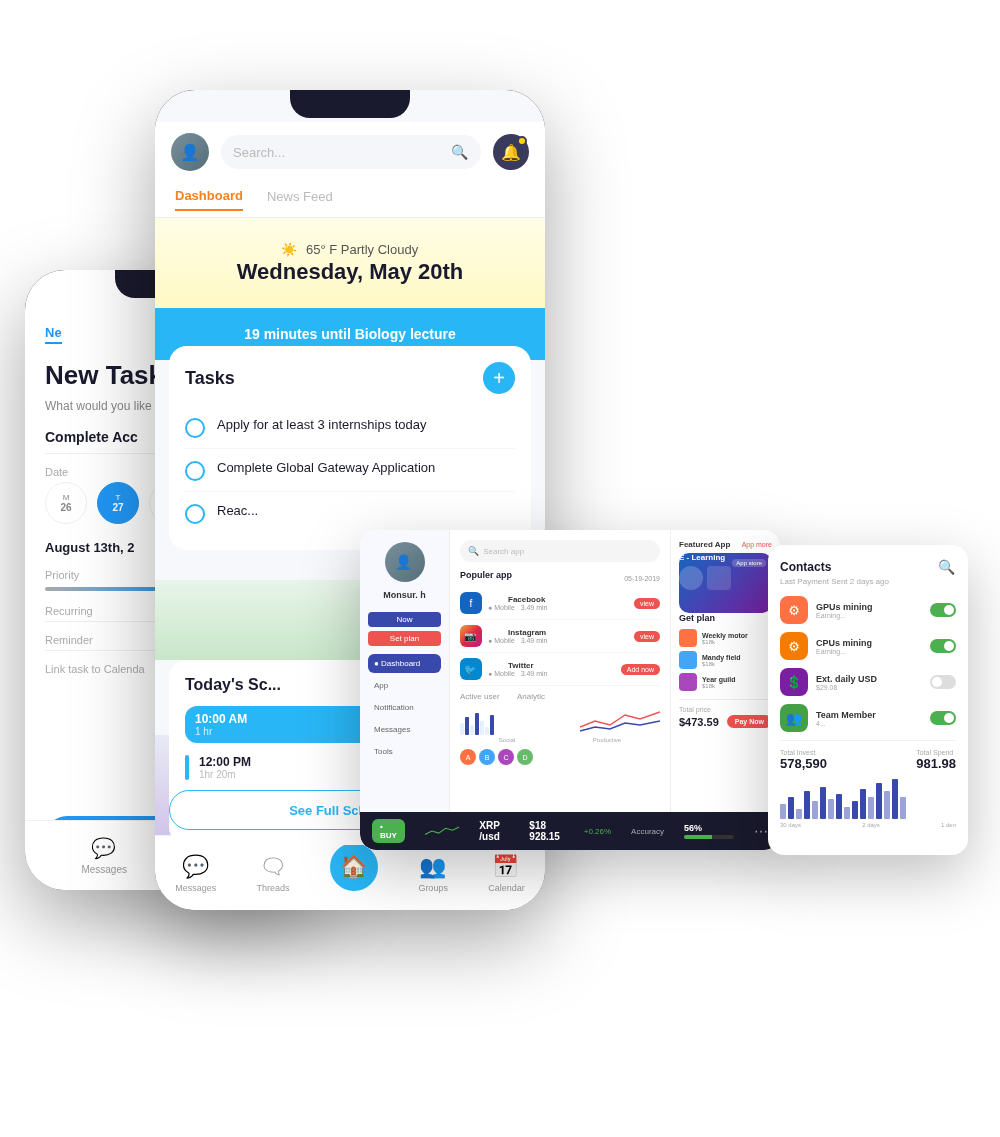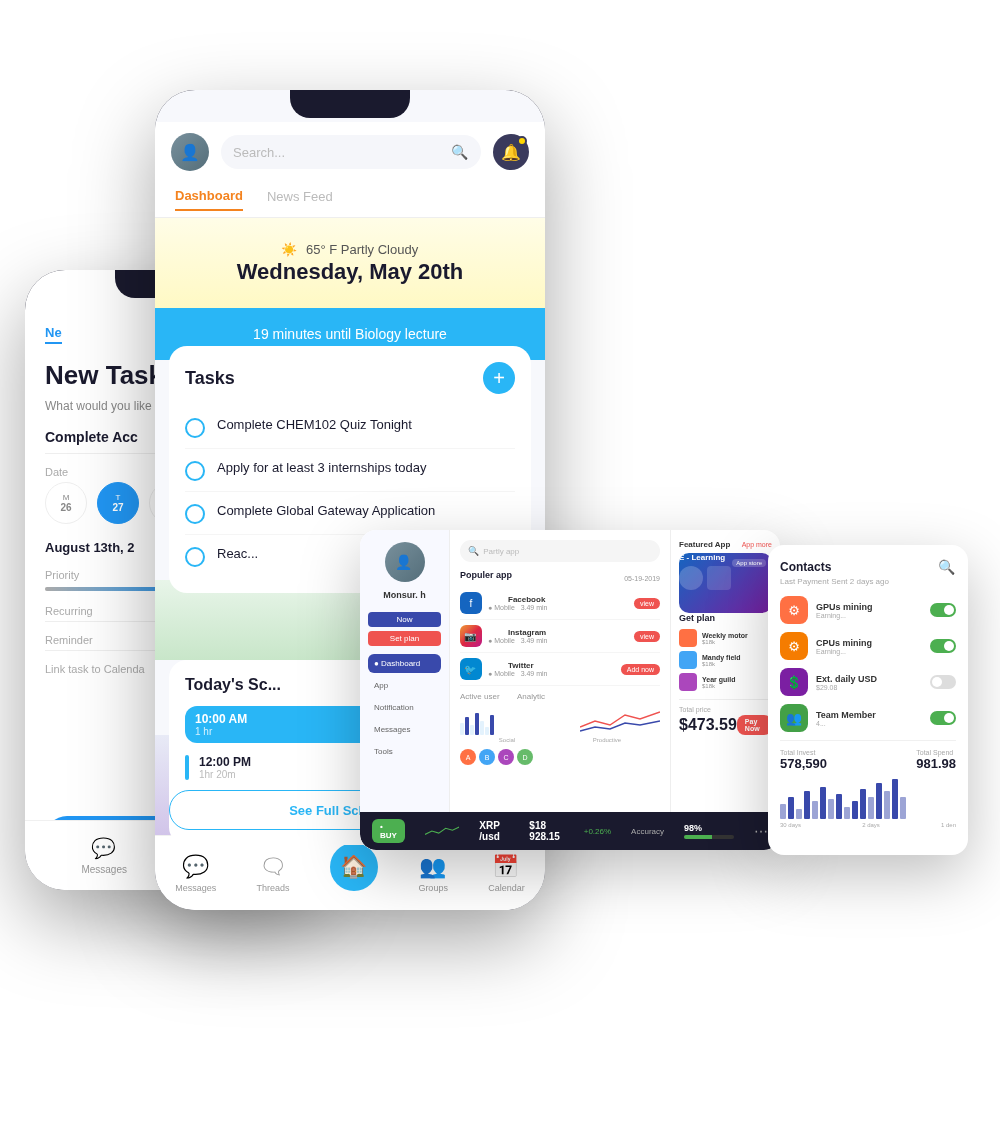--- a/index.html
+++ b/index.html
@@ -324,21 +324,21 @@
       position: absolute;
       top: 218px;
       left: 0; right: 0;
       height: 52px;
       background: #29B6F6;
       display: flex;
       align-items: center;
       justify-content: center;
       color: white;
       font-size: 14px;
-      font-weight: 400;
+      font-weight: 700;
     }
 
     
     .tasks-section {
       position: absolute;
       top: 256px;
       left: 14px; right: 14px;
       background: white;
       border-radius: 18px;
       padding: 16px;
@@ -644,21 +644,21 @@
       border-radius: 4px;
       flex-shrink: 0;
     }
     .oc1-plan-name { font-size: 7px; font-weight: 600; color: #333; }
     .oc1-plan-val { font-size: 6px; color: #999; }
     .oc1-price-row {
       margin-top: 8px;
       padding-top: 6px;
       border-top: 1px solid #eee;
     }
-    .oc1-total-price { font-size: 16px; font-weight: 700; color: #1a1a2e; }
+    .oc1-total-price { font-size: 11px; font-weight: 700; color: #1a1a2e; }
 
     
     .overlay-card-2 {
       position: absolute;
       width: 200px;
       height: 310px;
       left: 768px;
       top: 545px;
       background: white;
       border-radius: 16px;
@@ -903,24 +903,20 @@
     </div>
 
     <div class="tasks-section">
       <div class="tasks-header">
         <span class="tasks-title">Tasks</span>
         <div class="add-btn">+</div>
       </div>
 
       <div class="task-item">
         <div class="task-circle"></div>
-        <span class="task-text">Complete CHEM102 Quiz Tonight</span>
-      </div>
-      <div class="task-item">
-        <div class="task-circle"></div>
         <span class="task-text">Apply for at least 3 internships today</span>
       </div>
       <div class="task-item">
         <div class="task-circle"></div>
         <span class="task-text">Complete Global Gateway Application</span>
       </div>
       <div class="task-item">
         <div class="task-circle"></div>
         <span class="task-text">Reac...</span>
       </div>
@@ -1001,21 +997,21 @@
     <div class="oc1-menu-item">App</div>
     <div class="oc1-menu-item">Notification</div>
     <div class="oc1-menu-item">Messages</div>
     <div class="oc1-menu-item">Tools</div>
     <div class="oc1-signout">Sign Out</div>
   </div>
 
   <div class="oc1-main">
     <div class="oc1-search">
       <span style="color:#bbb;font-size:9px;">🔍</span>
-      <span style="font-size:8px;color:#bbb;">Partly app</span>
+      <span style="font-size:8px;color:#bbb;">Search app</span>
     </div>
     <div style="display:flex;justify-content:space-between;align-items:center;margin-bottom:6px;">
       <span class="oc1-popular-title">Populer app</span>
       <span class="oc1-date-badge">05-19-2019</span>
     </div>
 
     <div class="oc1-app-row">
       <div class="oc1-app-icon" style="background:#1565C0;">f</div>
       <div>
         <div class="oc1-app-name">Facebook</div>
@@ -1126,21 +1122,21 @@
   <div class="oc1-crypto-row">
     <div class="oc1-crypto-buy">• BUY</div>
     <svg width="50" height="20" viewBox="0 0 50 20">
       <polyline points="0,15 10,10 20,13 30,6 40,9 50,4" fill="none" stroke="#4CAF50" stroke-width="1.5"></polyline>
     </svg>
     <span class="oc1-crypto-name">XRP /usd</span>
     <span class="oc1-crypto-price">$18 928.15</span>
     <span class="oc1-crypto-change">+0.26%</span>
     <span class="oc1-accuracy">Accuracy</span>
     <div style="display:flex;flex-direction:column;gap:2px;">
-      <span class="oc1-acc-val">98%</span>
+      <span class="oc1-acc-val">56%</span>
       <div class="oc1-acc-bar">
         <div class="oc1-acc-fill"></div>
       </div>
     </div>
     <span class="oc1-dots">⋯</span>
   </div>
 </div>
 
 <div class="overlay-card-2">
   <div class="oc2-header">

